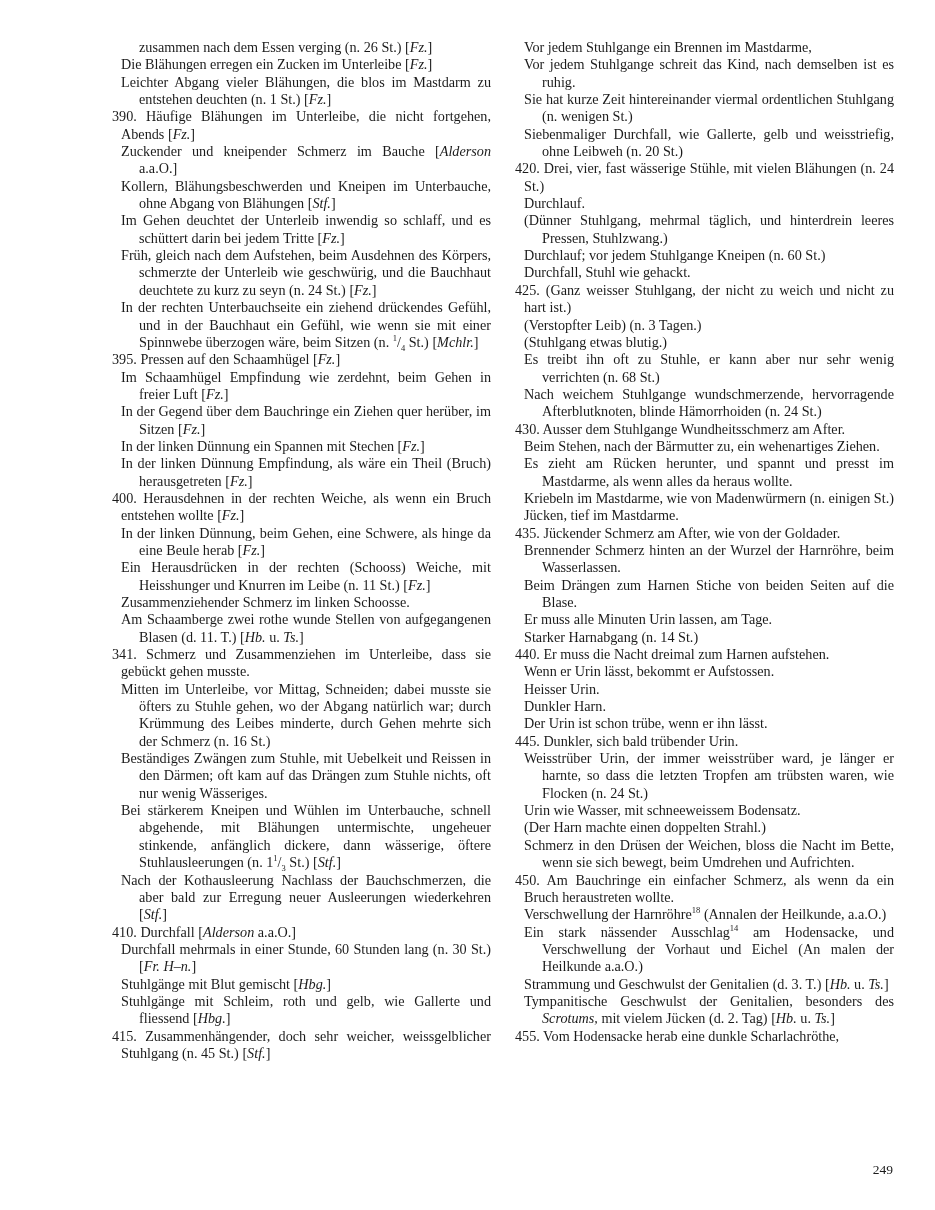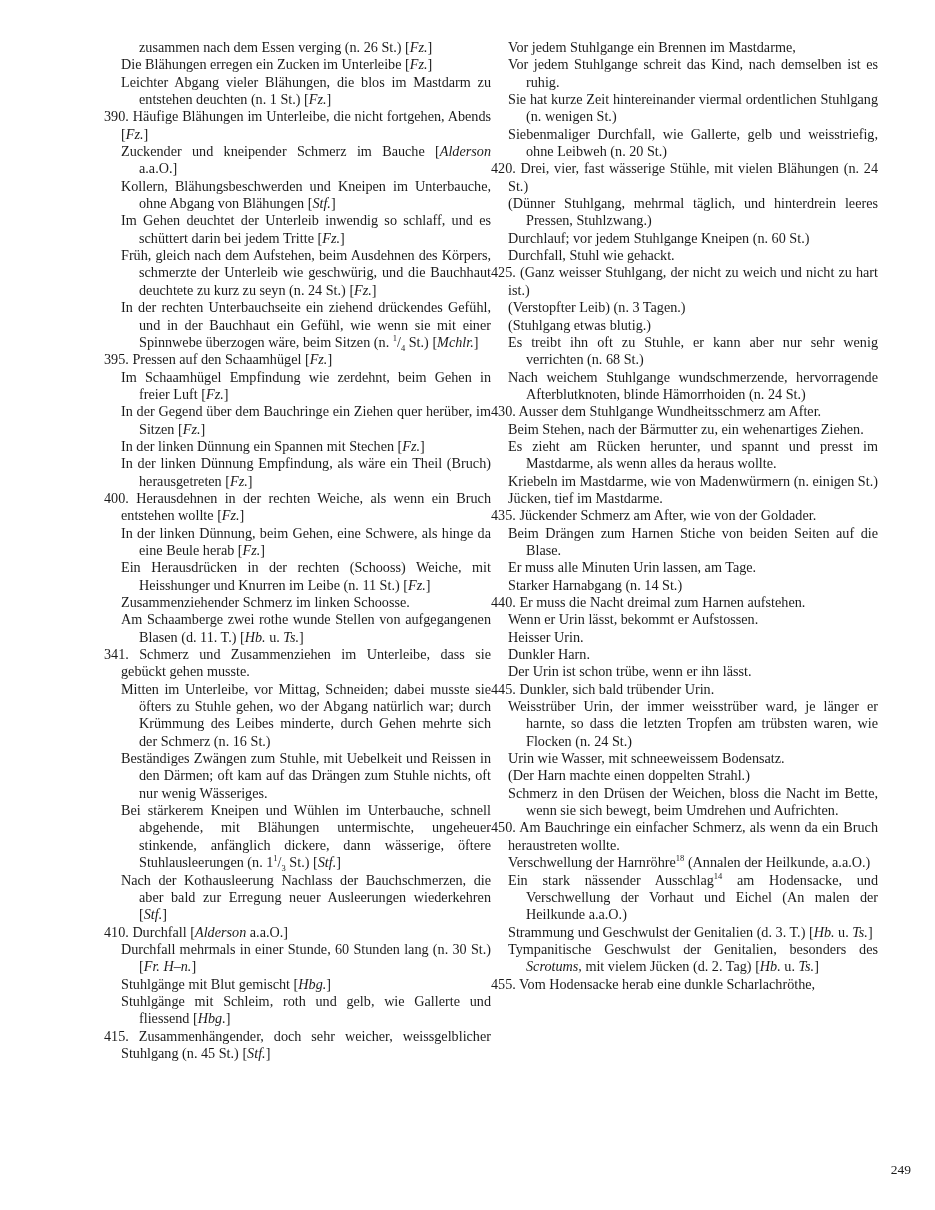--- a/index.html
+++ b/index.html
@@ -8,33 +8,33 @@
     width:935px;height:1210px;
     box-sizing:border-box;
     padding:39px 41px 0 104px;
     background:#ffffff;
     color:#1b1b1b;
     font-family:"Liberation Serif","DejaVu Serif",serif;
     font-size:14.2px;
     line-height:17.35px;
     overflow:hidden;
   }
-  .columns{display:flex;gap:0;}
+  .columns{display:flex;gap:16px;}
   .col{width:387px;}
   p.e{margin:0;text-align:justify;}
   p.e.num{padding-left:17px;text-indent:-17px;}
   p.e.plain{padding-left:35px;text-indent:-18px;}
   p.e.cont{padding-left:35px;text-indent:0;}
-  .n{white-space:nowrap;}
+  .n{white-space:nowrap;margin-left:8px;}
   sup{font-size:0.60em;line-height:0;vertical-align:super;}
   sub{font-size:0.60em;line-height:0;vertical-align:sub;}
   i{font-style:italic;}
   .pagenum{
     position:absolute;
-    right:24px;top:1161px;
+    right:42px;top:1161px;
     font-size:13.5px;
     color:#1b1b1b;
     margin-left:12px;
   }
 </style>
 </head>
 <body>
 
 <div class="page">
   <div class="columns">
@@ -68,34 +68,36 @@
         <p class="e plain">Stuhlgänge mit Blut gemischt [<i>Hbg.</i>]</p>
         <p class="e plain">Stuhlgänge mit Schleim, roth und gelb, wie Gallerte und fliessend [<i>Hbg.</i>]</p>
         <p class="e num"><span class="n">415.</span> Zusammenhängender, doch sehr weicher, weissgelblicher Stuhlgang (n. 45 St.) [<i>Stf.</i>]</p>
       </div>
     <div class="col" id="col-right">
         <p class="e plain">Vor jedem Stuhlgange ein Brennen im Mastdarme,</p>
         <p class="e plain">Vor jedem Stuhlgange schreit das Kind, nach demselben ist es ruhig.</p>
         <p class="e plain">Sie hat kurze Zeit hintereinander viermal ordentlichen Stuhlgang (n. wenigen St.)</p>
         <p class="e plain">Siebenmaliger Durchfall, wie Gallerte, gelb und weisstriefig, ohne Leibweh (n. 20 St.)</p>
         <p class="e num"><span class="n">420.</span> Drei, vier, fast wässerige Stühle, mit vielen Blähungen (n. 24 St.)</p>
+        <p class="e plain">Durchlauf.</p>
         <p class="e plain">(Dünner Stuhlgang, mehrmal täglich, und hinterdrein leeres Pressen, Stuhlzwang.)</p>
         <p class="e plain">Durchlauf; vor jedem Stuhlgange Kneipen (n. 60 St.)</p>
         <p class="e plain">Durchfall, Stuhl wie gehackt.</p>
         <p class="e num"><span class="n">425.</span> (Ganz weisser Stuhlgang, der nicht zu weich und nicht zu hart ist.)</p>
         <p class="e plain">(Verstopfter Leib) (n. 3 Tagen.)</p>
         <p class="e plain">(Stuhlgang etwas blutig.)</p>
         <p class="e plain">Es treibt ihn oft zu Stuhle, er kann aber nur sehr wenig verrichten (n. 68 St.)</p>
         <p class="e plain">Nach weichem Stuhlgange wundschmerzende, hervorragende Afterblutknoten, blinde Hämorrhoiden (n. 24 St.)</p>
         <p class="e num"><span class="n">430.</span> Ausser dem Stuhlgange Wundheitsschmerz am After.</p>
         <p class="e plain">Beim Stehen, nach der Bärmutter zu, ein wehenartiges Ziehen.</p>
         <p class="e plain">Es zieht am Rücken herunter, und spannt und presst im Mastdarme, als wenn alles da heraus wollte.</p>
         <p class="e plain">Kriebeln im Mastdarme, wie von Madenwürmern (n. einigen St.)</p>
         <p class="e plain">Jücken, tief im Mastdarme.</p>
         <p class="e num"><span class="n">435.</span> Jückender Schmerz am After, wie von der Goldader.</p>
+        <p class="e plain">Brennender Schmerz hinten an der Wurzel der Harnröhre, beim Wasserlassen.</p>
         <p class="e plain">Beim Drängen zum Harnen Stiche von beiden Seiten auf die Blase.</p>
         <p class="e plain">Er muss alle Minuten Urin lassen, am Tage.</p>
         <p class="e plain">Starker Harnabgang (n. 14 St.)</p>
         <p class="e num"><span class="n">440.</span> Er muss die Nacht dreimal zum Harnen aufstehen.</p>
         <p class="e plain">Wenn er Urin lässt, bekommt er Aufstossen.</p>
         <p class="e plain">Heisser Urin.</p>
         <p class="e plain">Dunkler Harn.</p>
         <p class="e plain">Der Urin ist schon trübe, wenn er ihn lässt.</p>
         <p class="e num"><span class="n">445.</span> Dunkler, sich bald trübender Urin.</p>
         <p class="e plain">Weisstrüber Urin, der immer weisstrüber ward, je länger er harnte, so dass die letzten Tropfen am trübsten waren, wie Flocken (n. 24 St.)</p>

